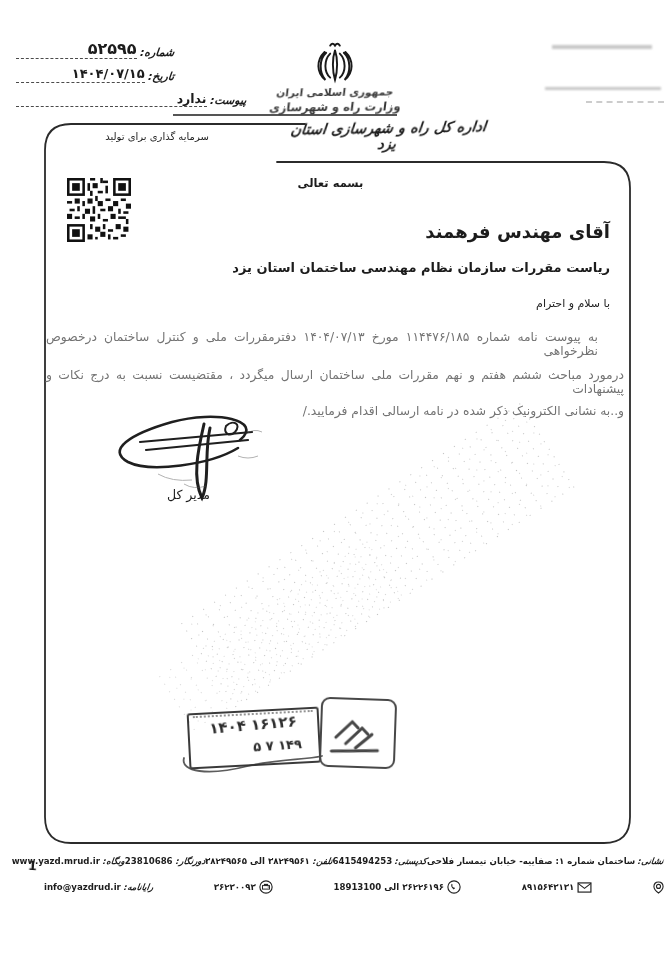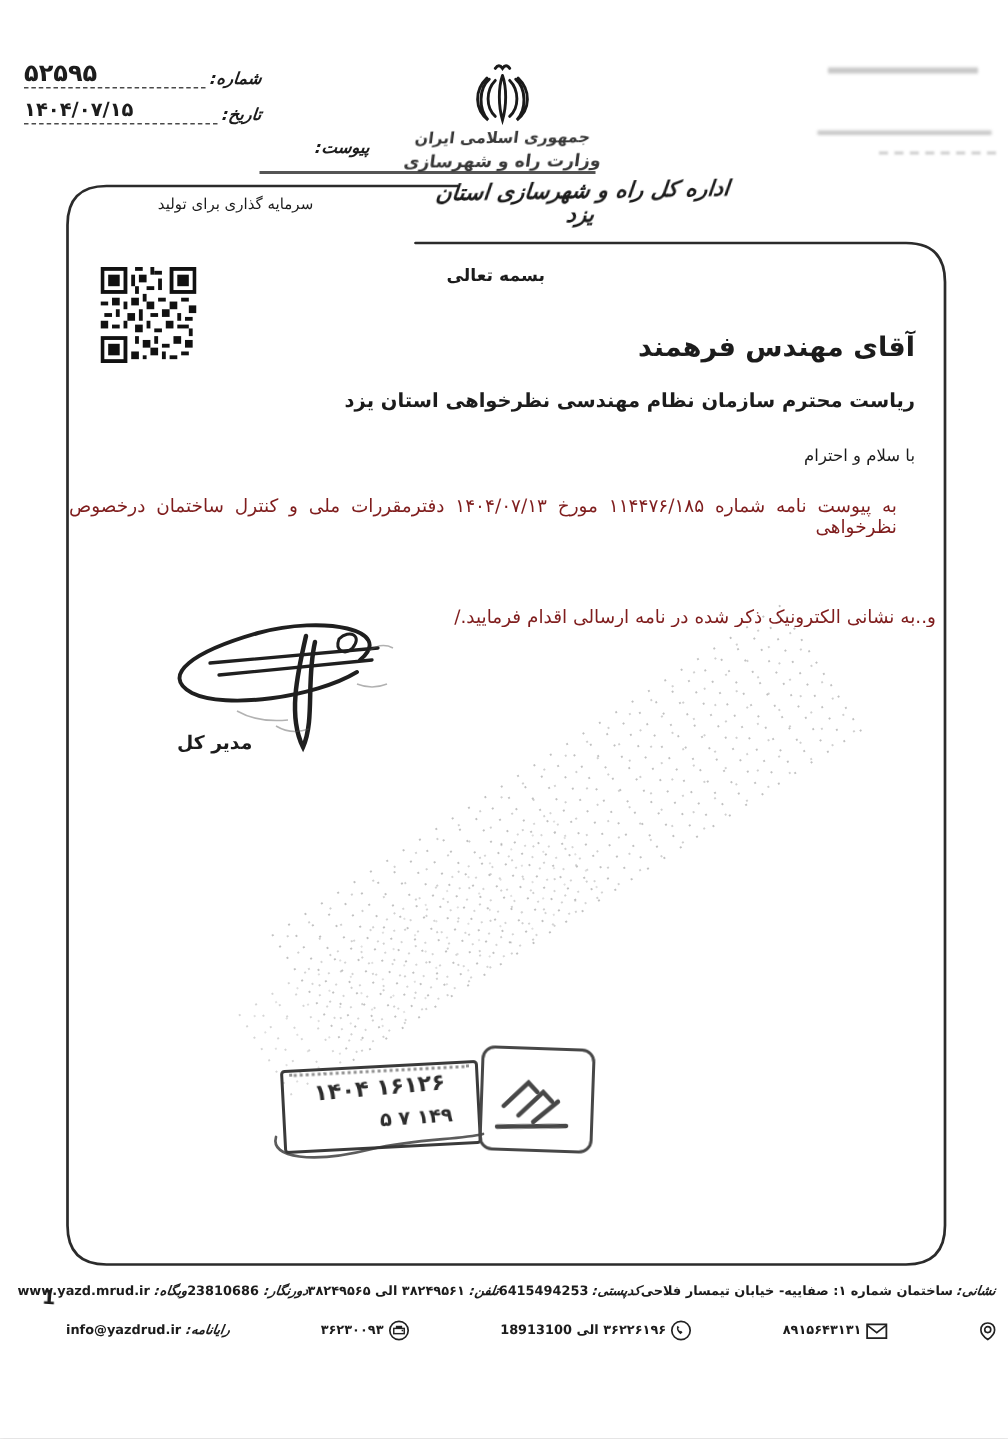--- a/index.html
+++ b/index.html
@@ -6,28 +6,28 @@
   .page{
     position:relative;width:672px;height:959px;background:#ffffff;
     font-family:"DejaVu Sans",sans-serif;color:#1c1c1c;overflow:hidden;
     box-shadow:0 0 4px rgba(0,0,0,.25);
   }
   .abs{position:absolute;}
   .rtl{direction:rtl;unicode-bidi:embed;}
   
   .ref-row{position:absolute;left:16px;width:158px;display:flex;direction:rtl;align-items:flex-end;}
   .ref-label{font-size:11px;font-style:italic;font-weight:bold;white-space:nowrap;padding-left:3px;transform:skewX(-6deg);}
-  .ref-line{flex:1;border-bottom:1.3px dashed #4a4a4a;text-align:left;font-weight:bold;line-height:1.15;}
+  .ref-line{flex:1;border-bottom:1.3px dashed #4a4a4a;text-align:right;font-weight:bold;line-height:1.15;}
   .hand{filter:blur(.2px);}
   
   .smudge{filter:blur(.45px);opacity:.88;font-weight:bold;text-align:center;transform:skewX(-8deg) rotate(-.5deg);}
   .dept{font-weight:bold;font-style:italic;text-align:center;transform:skewX(-7deg) rotate(-1deg);filter:blur(.2px);}
   .slogan{font-weight:normal;font-size:10px;letter-spacing:.5px;filter:blur(.15px);}
   
-  .bodyline{position:absolute;left:46px;width:578px;direction:rtl;font-size:12.3px;color:#7f1d1d;filter:blur(.15px);}
+  .bodyline{position:absolute;left:46px;width:578px;direction:rtl;font-size:12.3px;color:#737373;filter:blur(.15px);}
   .just{text-align:justify;text-align-last:justify;}
   
   .footrow{position:absolute;left:0;right:0;display:flex;direction:rtl;justify-content:space-between;
            align-items:center;padding:0 8px 0 24px;font-size:8.6px;font-weight:bold;filter:blur(.15px);}
   .fitem{display:flex;direction:rtl;align-items:center;gap:3px;white-space:nowrap;}
   .flabel{font-style:italic;transform:skewX(-8deg);}
   .ltr{direction:ltr;unicode-bidi:embed;margin-left:20px;}
   .artifact{background:#9a9a9a;filter:blur(1px);opacity:.55;}
   .speckle{
     background-image:radial-gradient(#777 .7px,transparent .9px),radial-gradient(#999 .6px,transparent .8px);
@@ -43,20 +43,21 @@
   <div class="ref-row" style="top:40px;">
     <span class="ref-label">شماره:</span>
     <span class="ref-line hand" style="font-size:16px;">۵۲۵۹۵</span>
   </div>
   <div class="ref-row" style="top:67px;">
     <span class="ref-label">تاریخ:</span>
     <span class="ref-line hand" style="font-size:13px;">۱۴۰۴/۰۷/۱۵</span>
   </div>
   <div class="ref-row" style="top:92px;width:230px;">
     <span class="ref-label">پیوست:</span>
+    <span class="ref-line" style="font-size:12.5px;">ندارد</span>
   </div>
 
   <svg class="abs" style="left:310px;top:40px;" width="50" height="48" viewBox="0 0 60 60">
     <g fill="none" stroke="#1a1a1a" stroke-width="2.4" stroke-linecap="round">
       <path d="M24 7 q3 -4.5 6 0 q3 -4.5 6 0"></path>
       <path d="M30 13 C26.5 23 26.5 38 30 50 C33.5 38 33.5 23 30 13"></path>
       <path d="M24 17 C16 25 16 40 24 47"></path>
       <path d="M36 17 C44 25 44 40 36 47"></path>
       <path d="M17 15 C6.5 25 6.5 41 18 50 C10 41 10 24 19 16"></path>
       <path d="M43 15 C53.5 25 53.5 41 42 50 C50 41 50 24 41 16"></path>
@@ -138,40 +139,41 @@
         <rect x="1" y="19" width="5" height="5"></rect>
       </g>
     <g fill="#111">
         <rect x="2" y="2" width="3" height="3"></rect>
         <rect x="20" y="2" width="3" height="3"></rect>
         <rect x="2" y="20" width="3" height="3"></rect>
       </g>
   </svg>
 
   <div class="abs rtl" style="right:62px;top:221px;font-size:18px;font-weight:bold;filter:blur(.15px);">آقای مهندس فرهمند</div>
-  <div class="abs rtl" style="right:62px;top:260px;font-size:13px;font-weight:bold;filter:blur(.15px);">ریاست محترم سازمان نظام مهندسی نظرخواهی استان یزد</div>
+  <div class="abs rtl" style="right:62px;top:260px;font-size:13px;font-weight:bold;filter:blur(.15px);">ریاست مقررات سازمان نظام مهندسی ساختمان استان یزد</div>
   <div class="abs rtl" style="right:62px;top:297px;font-size:11px;">با سلام و احترام</div>
 
   <div class="bodyline just" style="top:330px;padding-right:26px;width:552px;">به پیوست نامه شماره ۱۱۴۴۷۶/۱۸۵ مورخ ۱۴۰۴/۰۷/۱۳ دفترمقررات ملی و کنترل ساختمان درخصوص نظرخواهی</div>
+  <div class="bodyline just" style="top:368px;">درمورد مباحث ششم هفتم و نهم مقررات ملی ساختمان ارسال میگردد ، مقتضیست نسبت به درج نکات و پیشنهادات</div>
   <div class="bodyline" style="top:404px;text-align:right;">و..به نشانی الکترونیک ذکر شده در نامه ارسالی اقدام فرمایید./</div>
 
   <svg class="abs" style="left:88px;top:410px;" width="190" height="92" viewBox="0 0 190 92">
     <g fill="none" stroke="#1f1f1f" stroke-linecap="round">
       <path stroke-width="2.6" d="M152 30 C176 10 128 0 84 12 C42 24 18 40 40 52 C62 63 122 55 150 38"></path>
       <path stroke-width="2.2" d="M52 32 L164 22"></path>
       <path stroke-width="2.2" d="M58 40 L160 30"></path>
       <path stroke-width="3" d="M116 14 C110 40 104 68 114 88 C122 70 116 44 122 18"></path>
       <path stroke-width="2" d="M138 16 c7 -7 16 -2 9 6 c-5 5 -12 2 -9 -6"></path>
     </g>
     <g fill="none" stroke="#555" stroke-width="1" opacity=".45">
       <path d="M158 24 q8 -6 16 -2 M150 46 q10 4 20 0"></path>
       <path d="M70 64 q14 8 34 6 M96 74 q10 6 22 2"></path>
     </g>
   </svg>
-  <div class="abs rtl" style="left:118px;top:487px;width:92px;text-align:left;font-size:12.5px;font-weight:bold;">مدیر کل</div>
+  <div class="abs rtl" style="left:118px;top:487px;width:92px;text-align:right;font-size:12.5px;font-weight:normal;">مدیر کل</div>
 
   <div class="abs speckle" style="left:170px;top:500px;width:420px;height:110px;transform:rotate(-33deg);opacity:.45;"></div>
   <div class="abs speckle" style="left:150px;top:600px;width:260px;height:70px;transform:rotate(-33deg);opacity:.3;"></div>
 
   <div class="abs" style="left:188px;top:710px;width:128px;height:52px;border:2.5px solid #3a3a3a;border-radius:3px;transform:rotate(-3deg);filter:blur(.3px);">
     <div style="margin:1px 4px 0 4px;border-top:2px dotted #666;opacity:.7;"></div>
   </div>
   <div class="abs stampnum" style="left:194px;top:716px;width:118px;font-size:15px;text-align:center;transform:rotate(-5deg);">۱۴۰۴ ۱۶۱۲۶</div>
   <div class="abs stampnum" style="left:192px;top:740px;width:110px;font-size:13px;text-align:right;transform:rotate(-4deg);letter-spacing:6px;direction:rtl;">۱۴۹ ۷ ۵</div>
   <svg class="abs" style="left:178px;top:748px;" width="150" height="30" viewBox="0 0 150 30">

